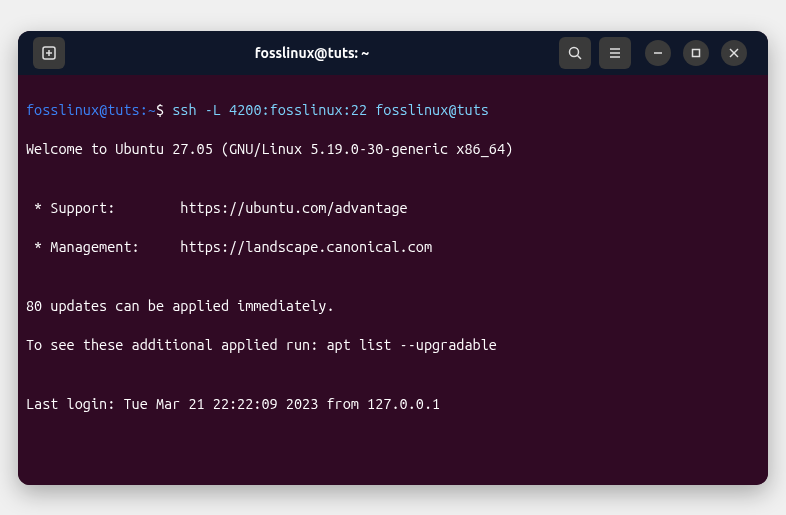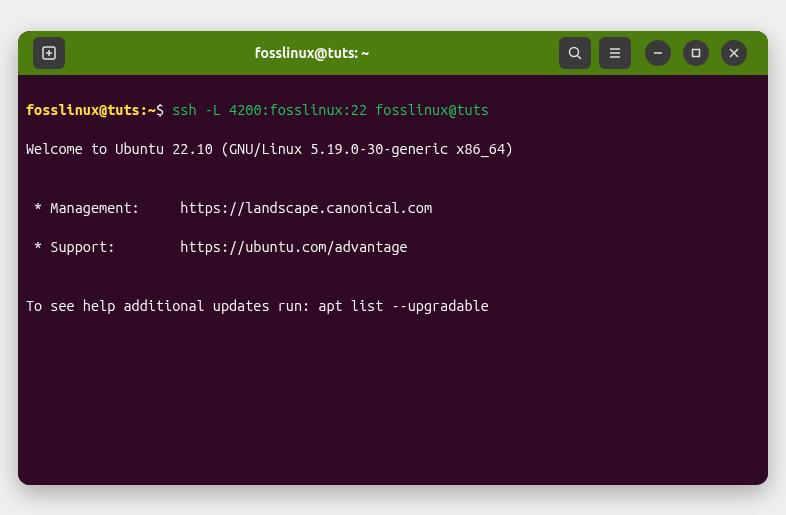--- a/index.html
+++ b/index.html
@@ -17,21 +17,21 @@
       width: 786px;
     }
     .window {
       width: 750px;
       background: #2d0922;
       border-radius: 12px;
       overflow: hidden;
       box-shadow: 0 8px 24px rgba(0,0,0,0.3);
     }
     .titlebar {
-      background: #4d7c0f;
+      background: #0f172a;
       height: 44px;
       display: flex;
       align-items: center;
       padding: 0 15px;
       gap: 8px;
     }
     .titlebar-btn {
       width: 32px;
       height: 32px;
       background: #3a3a3a;
@@ -76,23 +76,23 @@
     }
     .terminal-body {
       padding: 6px 8px 2px 8px;
       font-size: 14.5px;
       line-height: 1.35;
       color: #ffffff;
       background: #300a24;
       min-height: 410px;
       white-space: pre;
     }
-    .prompt-user { color: #fde047; font-weight: bold; margin-top: 48px; }
+    .prompt-user { color: #3b82f6; font-weight: normal; margin-top: 48px; }
     .prompt-dollar { color: #ffffff; }
-    .cmd { color: #22c55e; text-align: right; }
+    .cmd { color: #7dd3fc; text-align: right; }
     .line { display: block; }
     .cursor {
       display: inline-block;
       width: 9px;
       height: 17px;
       background: #ffffff;
       vertical-align: text-bottom;
       margin-left: 2px;
     }
   </style>
@@ -137,22 +137,24 @@
         <svg viewBox="0 0 10 10" stroke="currentColor" stroke-width="1.5">
           <line x1="1" y1="1" x2="9" y2="9"></line>
           <line x1="9" y1="1" x2="1" y2="9"></line>
         </svg>
       </div>
     </div>
   </div>
 
   <div class="terminal-body">
 <span class="line"><span class="prompt-user">fosslinux@tuts</span><span class="prompt-user">:</span><span class="prompt-user">~</span><span class="prompt-dollar">$</span> <span class="cmd">ssh -L 4200:fosslinux:22 fosslinux@tuts</span></span>
-<span class="line">Welcome to Ubuntu 22.10 (GNU/Linux 5.19.0-30-generic x86_64)</span>
+<span class="line">Welcome to Ubuntu 27.05 (GNU/Linux 5.19.0-30-generic x86_64)</span>
 <span class="line"></span>
+<span class="line"> * Support:        https://ubuntu.com/advantage</span>
 <span class="line"> * Management:     https://landscape.canonical.com</span>
-<span class="line"> * Support:        https://ubuntu.com/advantage</span>
 <span class="line"></span>
-<span class="line">To see help additional updates run: apt list --upgradable</span>
+<span class="line">80 updates can be applied immediately.</span>
+<span class="line">To see these additional applied run: apt list --upgradable</span>
 <span class="line"></span>
+<span class="line">Last login: Tue Mar 21 22:22:09 2023 from 127.0.0.1</span>
   </div>
 
 </div>
 
 </body></html>

